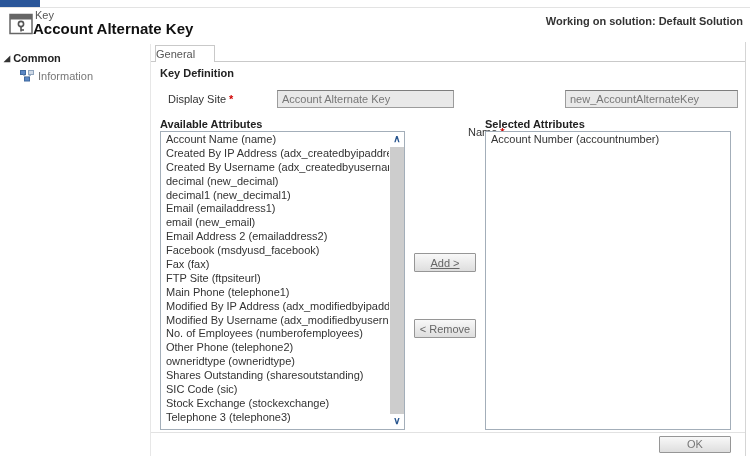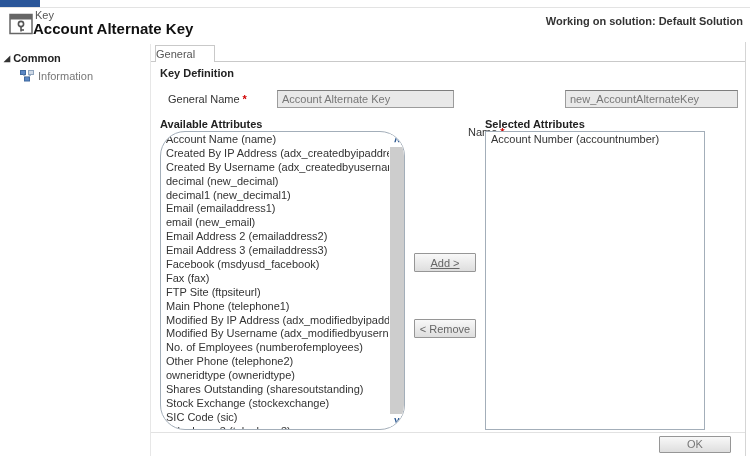--- a/index.html
+++ b/index.html
@@ -40,22 +40,22 @@
   .txt-input { height:18px; background:#e9e9e9; border:1px solid #9c9c9c; border-top-color:#7e7e7e;
     font-size:11px; color:#777; padding:0 4px; font-family:"Liberation Sans", sans-serif; }
   #display-name-input { left:277px; top:90px; width:177px; }
   #name-input { left:565px; top:90px; width:173px; }
 
   
   .panel-label { font-size:11px; font-weight:bold; color:#222; }
   #available-label { left:160px; top:118px; }
   #selected-label { left:485px; top:118px; }
   .listbox { background:#fff; border:1px solid #a3aeb9; overflow:hidden; }
-  #available-list { left:160px; top:131px; width:245px; height:299px;border-radius:25px; }
-  #selected-list { left:485px; top:131px; width:220px; height:299px; }
+  #available-list { left:160px; top:131px; width:245px; height:299px; }
+  #selected-list { left:485px; top:131px; width:246px; height:299px; }
   .list-inner { position:absolute; left:0; top:1px; right:15px; bottom:0; overflow:hidden; }
   #selected-list .list-inner { right:0; }
   .list-item { height:13.9px; line-height:13.9px; font-size:11px; color:#333; padding-left:5px;
     white-space:nowrap; overflow:hidden; }
 
   
   #scrollbar { position:absolute; top:0; right:0; width:14px; height:100%; background:#f6f6f6; }
   .sb-arrow { position:absolute; left:0; width:14px; height:15px; background:#fff; color:#29568f;
     font-size:10px; font-weight:bold; text-align:center; line-height:14px; }
   #sb-up { top:0; }
@@ -100,49 +100,48 @@
   </svg><span>Information</span>
 </div>
 <div class="abs" id="v-divider"></div>
 <div class="abs" id="right-border"></div>
 
 <div class="abs" id="tab-line"></div>
 <div class="abs" id="tab-general">General</div>
 
 <div class="abs" id="section-title">Key Definition</div>
 
-<div class="abs fld-label" id="display-name-label"><span>General Name</span><span class="req">*</span></div>
+<div class="abs fld-label" id="display-name-label"><span>Display Site</span><span class="req">*</span></div>
 <input class="abs txt-input" id="display-name-input" readonly="" value="Account Alternate Key" style="">
 <div class="abs fld-label" id="name-label"><span>Name</span><span class="req">*</span></div>
 <input class="abs txt-input" id="name-input" readonly="" value="new_AccountAlternateKey" style="">
 
 <div class="abs panel-label" id="available-label">Available Attributes</div>
 <div class="abs listbox" id="available-list">
   <div class="list-inner">
       <div class="list-item">Account Name (name)</div>
       <div class="list-item">Created By IP Address (adx_createdbyipaddress)</div>
       <div class="list-item">Created By Username (adx_createdbyusername)</div>
       <div class="list-item">decimal (new_decimal)</div>
       <div class="list-item">decimal1 (new_decimal1)</div>
       <div class="list-item">Email (emailaddress1)</div>
       <div class="list-item">email (new_email)</div>
       <div class="list-item">Email Address 2 (emailaddress2)</div>
-      <div class="list-item">Email Address 3 (emailaddress3)</div>
       <div class="list-item">Facebook (msdyusd_facebook)</div>
       <div class="list-item">Fax (fax)</div>
       <div class="list-item">FTP Site (ftpsiteurl)</div>
       <div class="list-item">Main Phone (telephone1)</div>
       <div class="list-item">Modified By IP Address (adx_modifiedbyipaddress)</div>
       <div class="list-item">Modified By Username (adx_modifiedbyusername)</div>
       <div class="list-item">No. of Employees (numberofemployees)</div>
       <div class="list-item">Other Phone (telephone2)</div>
       <div class="list-item">owneridtype (owneridtype)</div>
       <div class="list-item">Shares Outstanding (sharesoutstanding)</div>
+      <div class="list-item">SIC Code (sic)</div>
       <div class="list-item">Stock Exchange (stockexchange)</div>
-      <div class="list-item">SIC Code (sic)</div>
       <div class="list-item">Telephone 3 (telephone3)</div>
     </div>
   <div id="scrollbar">
     <div class="sb-arrow" id="sb-up">∧</div>
     <div id="sb-thumb"></div>
     <div class="sb-arrow" id="sb-down">∨</div>
   </div>
 </div>
 
 <button class="abs btn" id="add-button">Add &gt;</button>

